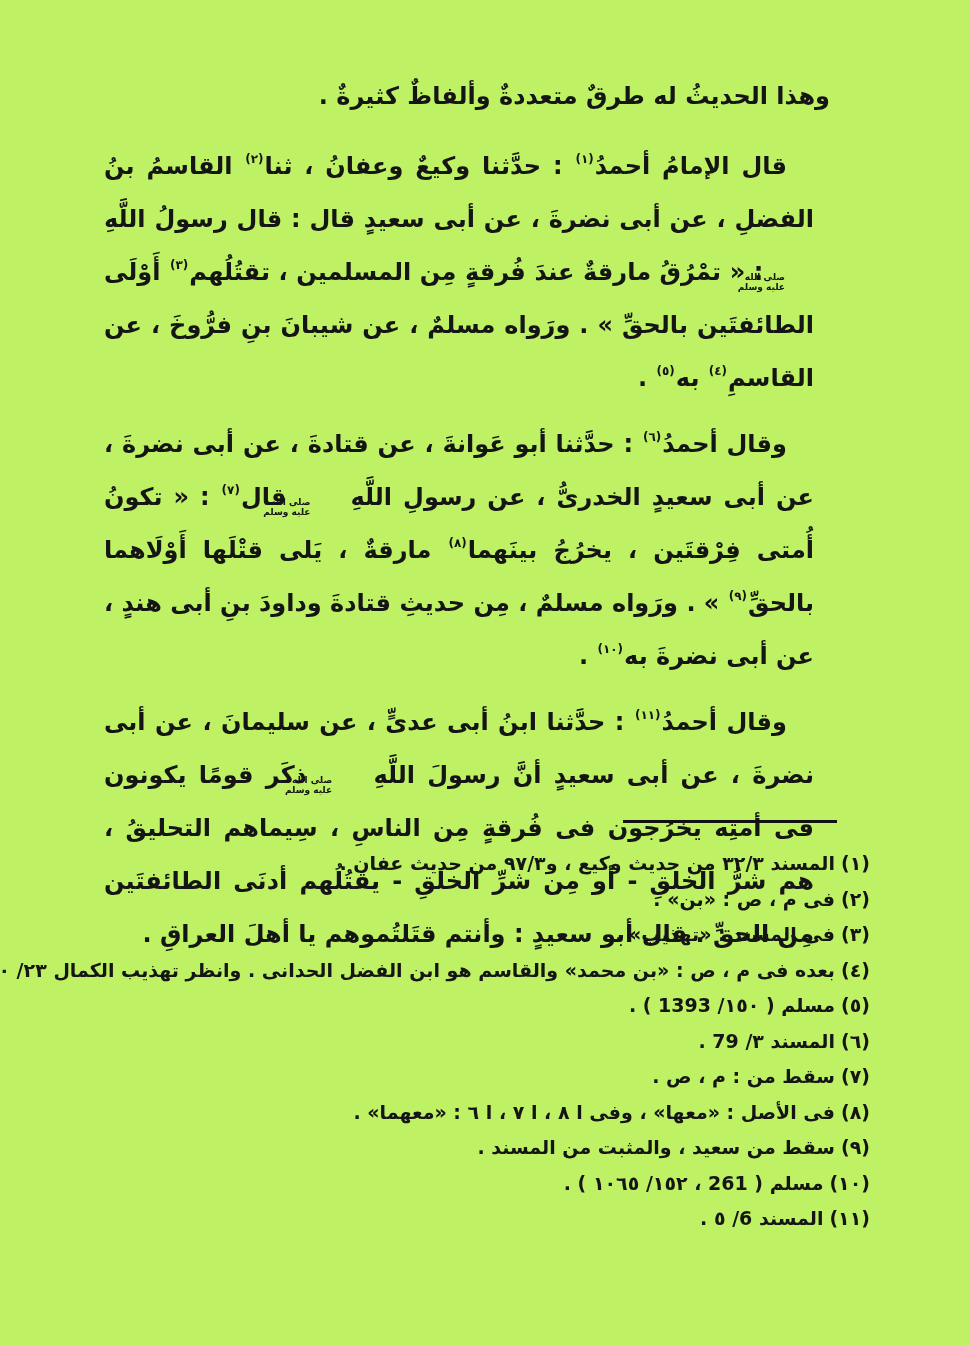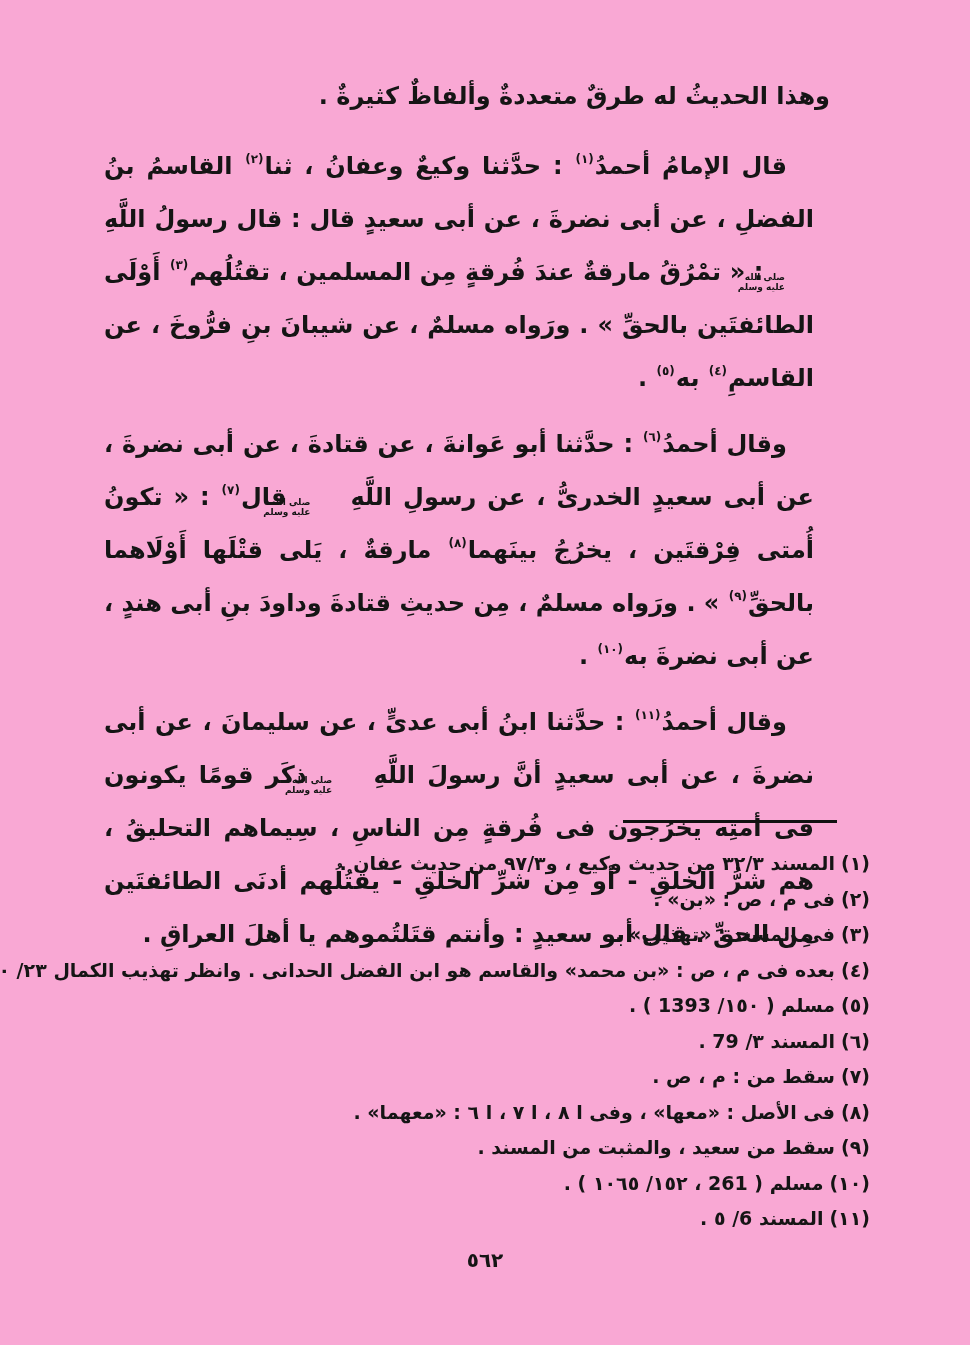--- a/index.html
+++ b/index.html
@@ -5,21 +5,21 @@
 <style>
   html, body {
     margin: 0;
     padding: 0;
     background: #ffffff;
   }
   .page {
     position: relative;
     width: 970px;
     height: 1345px;
-    background: #f9a8d4;
+    background: #bef264;
     overflow: hidden;
     font-family: "DejaVu Sans", sans-serif;
     color: #151515;
   }
   
   .main-text {
     position: absolute;
     top: 70px;
     right: 140px;
     left: 104px;
@@ -118,15 +118,14 @@
     <div class="footnote"><span class="fn-marker">(٤)</span><span>بعده فى م ، ص : «بن محمد» والقاسم هو ابن الفضل الحدانى . وانظر تهذيب الكمال ٢٣/ ٤١٠ .</span></div>
     <div class="footnote"><span class="fn-marker">(٥)</span><span>مسلم ( ١٥٠/ 1393 ) .</span></div>
     <div class="footnote"><span class="fn-marker">(٦)</span><span>المسند ٣/ 79 .</span></div>
     <div class="footnote"><span class="fn-marker">(٧)</span><span>سقط من : م ، ص .</span></div>
     <div class="footnote"><span class="fn-marker">(٨)</span><span>فى الأصل : «معها» ، وفى ا ٨ ، ا ٧ ، ا ٦ : «معهما» .</span></div>
     <div class="footnote"><span class="fn-marker">(٩)</span><span>سقط من سعيد ، والمثبت من المسند .</span></div>
     <div class="footnote"><span class="fn-marker">(١٠)</span><span>مسلم ( 261 ، ١٥٢/ ١٠٦٥ ) .</span></div>
     <div class="footnote"><span class="fn-marker">(١١)</span><span>المسند 6/ ٥ .</span></div>
   </div>
 
-  <div class="page-number">٥٦٢</div>
 
 </div>
 
 </body></html>

